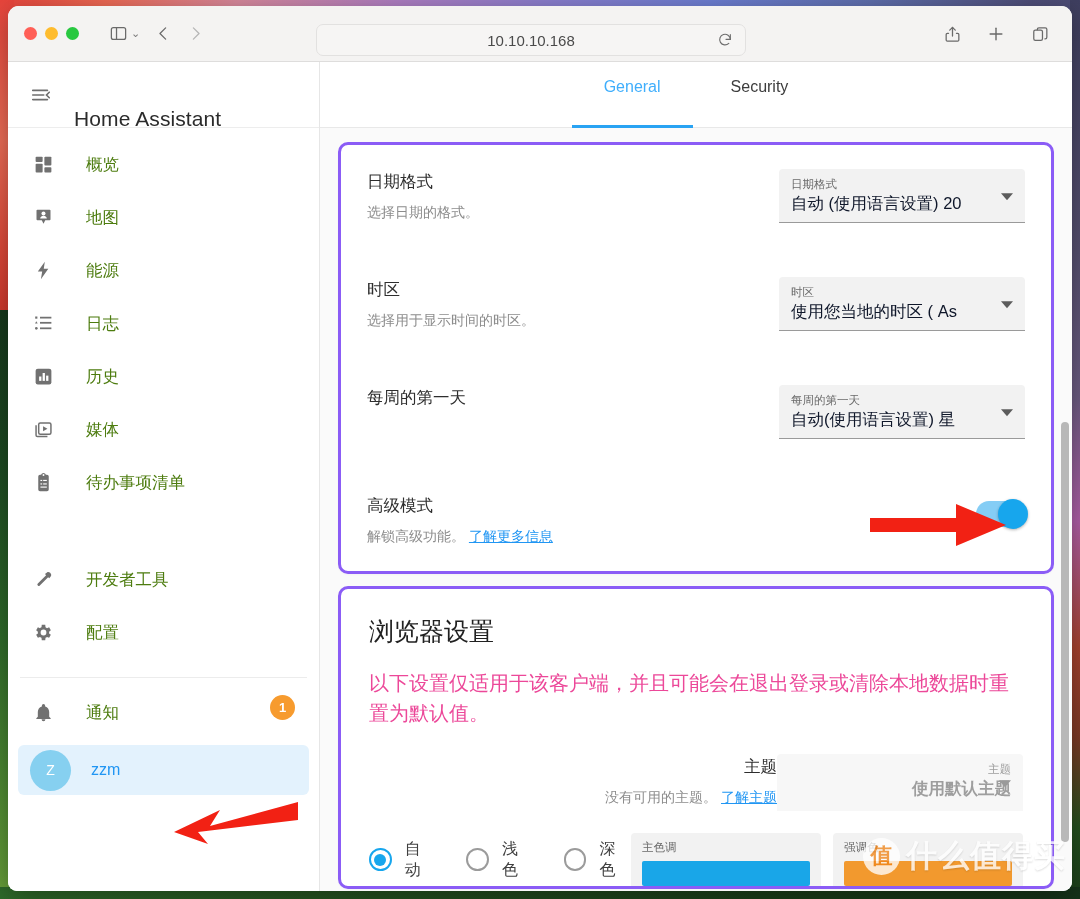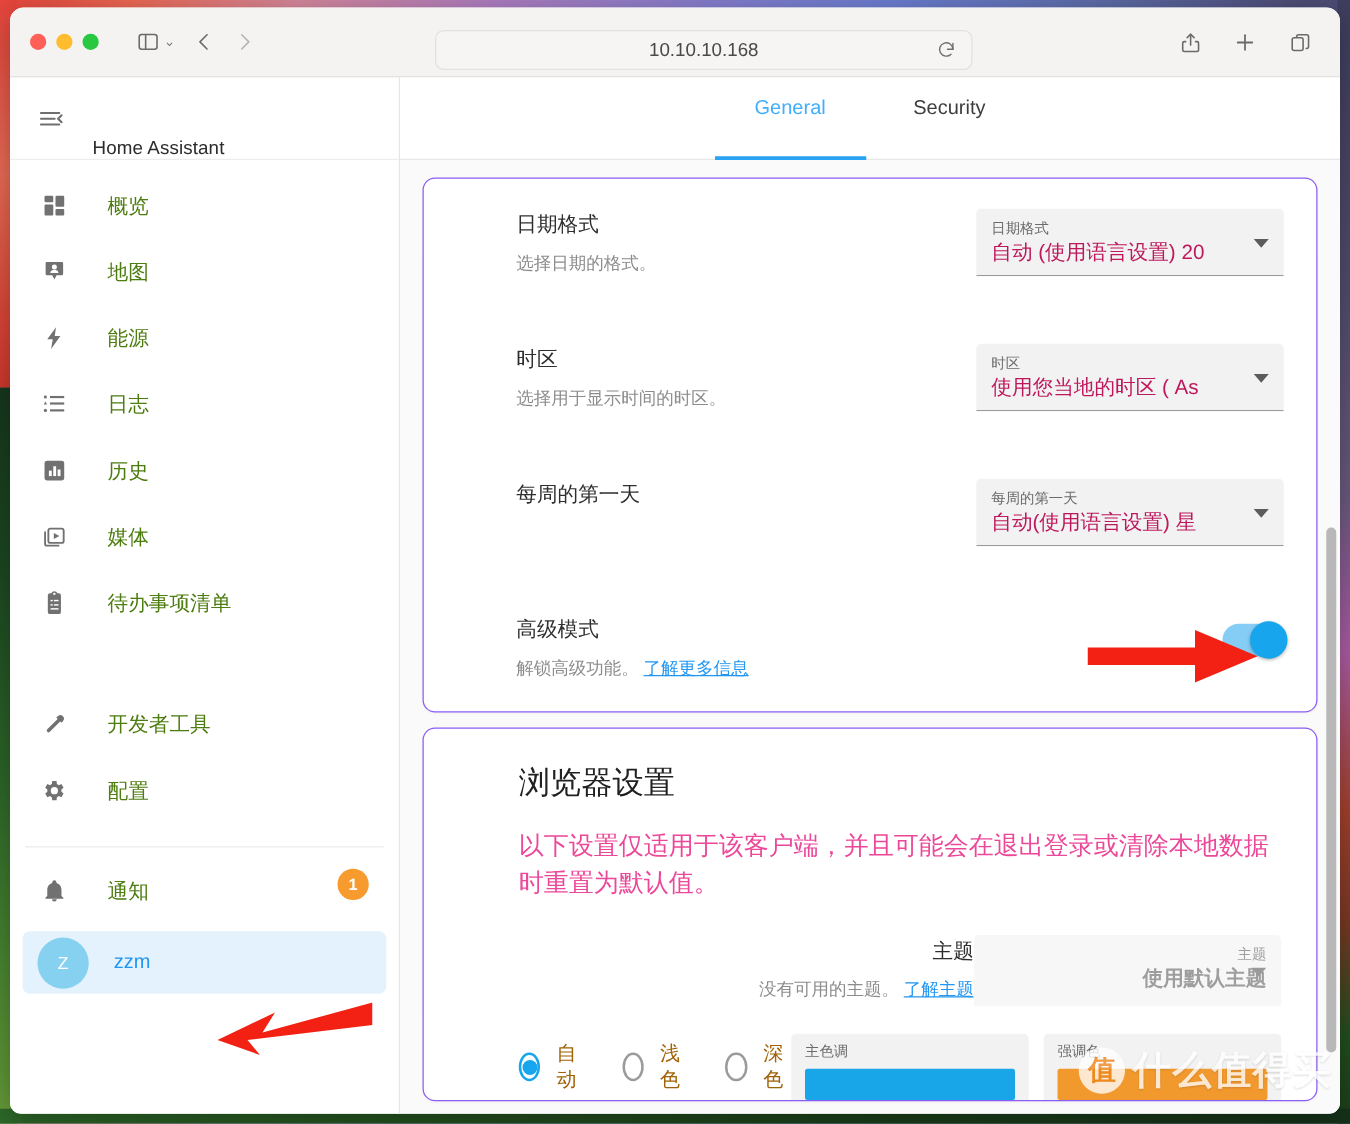--- a/index.html
+++ b/index.html
@@ -55,21 +55,21 @@
   .chrome-btns { display:flex; align-items:center; gap:2px; margin-left:24px; }
   .cbtn {
     width: 30px; height: 30px;
     display:flex; align-items:center; justify-content:center;
     color:#6a6a6a;
   }
   .cbtn svg { display:block; }
   .chev-small { font-size: 11px; color:#7a7a7a; margin-left:-4px; margin-right:6px; }
 
   .urlbar {
-    position:absolute; left:340px; top:18px; width:430px; height:32px;
+    position:absolute; left:308px; top:18px; width:430px; height:32px;
     background:#f6f5f4;
     border:1px solid #e2e1e0;
     border-radius:7px;
     display:flex; align-items:center; justify-content:center;
     font-size:15px; color:#4a4a4a;
   }
   .url-reload {
     position:absolute; right:12px; top:50%; transform:translateY(-50%);
     color:#6e6e6e; display:flex;
   }
@@ -85,21 +85,21 @@
     background:#ffffff;
     border-right:1px solid #e6e6e6;
     display:flex; flex-direction:column;
     position:relative;
   }
   .sb-header {
     height:66px; display:flex; align-items:center; gap:22px;
     padding: 0 22px;
     border-bottom:1px solid #ededed;
   }
-  .sb-title { font-size:15px; color:#2b2b2b; letter-spacing:.1px;margin-top:48px; }
+  .sb-title { font-size:21px; color:#2b2b2b; letter-spacing:.1px;margin-top:48px; }
   .sb-menu-icon { color:#6f6f6f; display:flex; }
 
   .sb-items { padding-top:10px; }
   .sb-item {
     height:53px; display:flex; align-items:center;
     padding: 0 22px; gap:30px;
     cursor:pointer;
   }
   .sb-ico { width:26px; display:flex; align-items:center; justify-content:center; color:#717171; }
   .sb-label { font-size:16.5px; color:#4d7c0f; }
@@ -154,24 +154,23 @@
     height:3px; background:#29a3f3;
   }
 
   .content {
     flex:1; overflow:hidden; position:relative;
     padding: 14px 18px 0 18px;
   }
 
   .card {
     background:#ffffff;
-    border:1px solid #8b5cf6;
+    border:3px solid #8b5cf6;
     border-radius:10px;
     box-shadow:0 1px 2px rgba(0,0,0,.03);
-    padding-left:48px;
   }
   .card + .card { margin-top: 12px; }
 
   .row {
     display:flex; align-items:flex-start;
     padding: 24px 26px;
     min-height: 108px;
   }
   .row-text { flex:1; padding-top:2px; }
   .row-title { font-size:16.5px; color:#2e2e2e; margin-bottom:9px; }
@@ -181,21 +180,21 @@
   .select {
     width:246px; min-width:246px;
     background:#f2f2f2;
     border-bottom:1px solid #9a9a9a;
     border-radius:4px 4px 0 0;
     padding: 8px 12px 7px 12px;
     position:relative;
     cursor:pointer;
   }
   .sel-label { font-size:11.5px; color:#6b6b6b; margin-bottom:1px; }
-  .sel-value { font-size:16.5px; color:#be185d; white-space:nowrap; overflow:hidden; }
+  .sel-value { font-size:16.5px; color:#0f172a; white-space:nowrap; overflow:hidden; }
   .caret {
     position:absolute; right:12px; top:50%; transform:translateY(-40%);
     width:0; height:0;
     border-left:6px solid transparent; border-right:6px solid transparent;
     border-top:7px solid #5c5c5c;
   }
 
   .toggle {
     width:49px; height:26px; border-radius:13px;
     background:#85cdf5; position:relative; margin-top:8px; cursor:pointer;
@@ -232,21 +231,21 @@
   .radio-item { display:flex; align-items:center; gap:13px; cursor:pointer; }
   .radio {
     width:23px; height:23px; border-radius:50%;
     border:2px solid #9b9b9b;
     display:flex; align-items:center; justify-content:center;
   }
   .radio.checked { border-color:#17a6ed; }
   .radio.checked::after {
     content:""; width:12px; height:12px; border-radius:50%; background:#17a6ed;
   }
-  .radio-label { font-size:16px; color:#a16207; }
+  .radio-label { font-size:16px; color:#404040; }
 
   .swatches { display:flex; gap:12px; }
   .swatch {
     width:190px; background:#f2f2f2;
     border-radius:4px 4px 0 0;
     padding: 7px 11px 0 11px;
   }
   .swatch-label { font-size:11.5px; color:#6b6b6b; margin-bottom:6px; }
   .swatch-bar { height:25px; border-radius:2px; }
 

